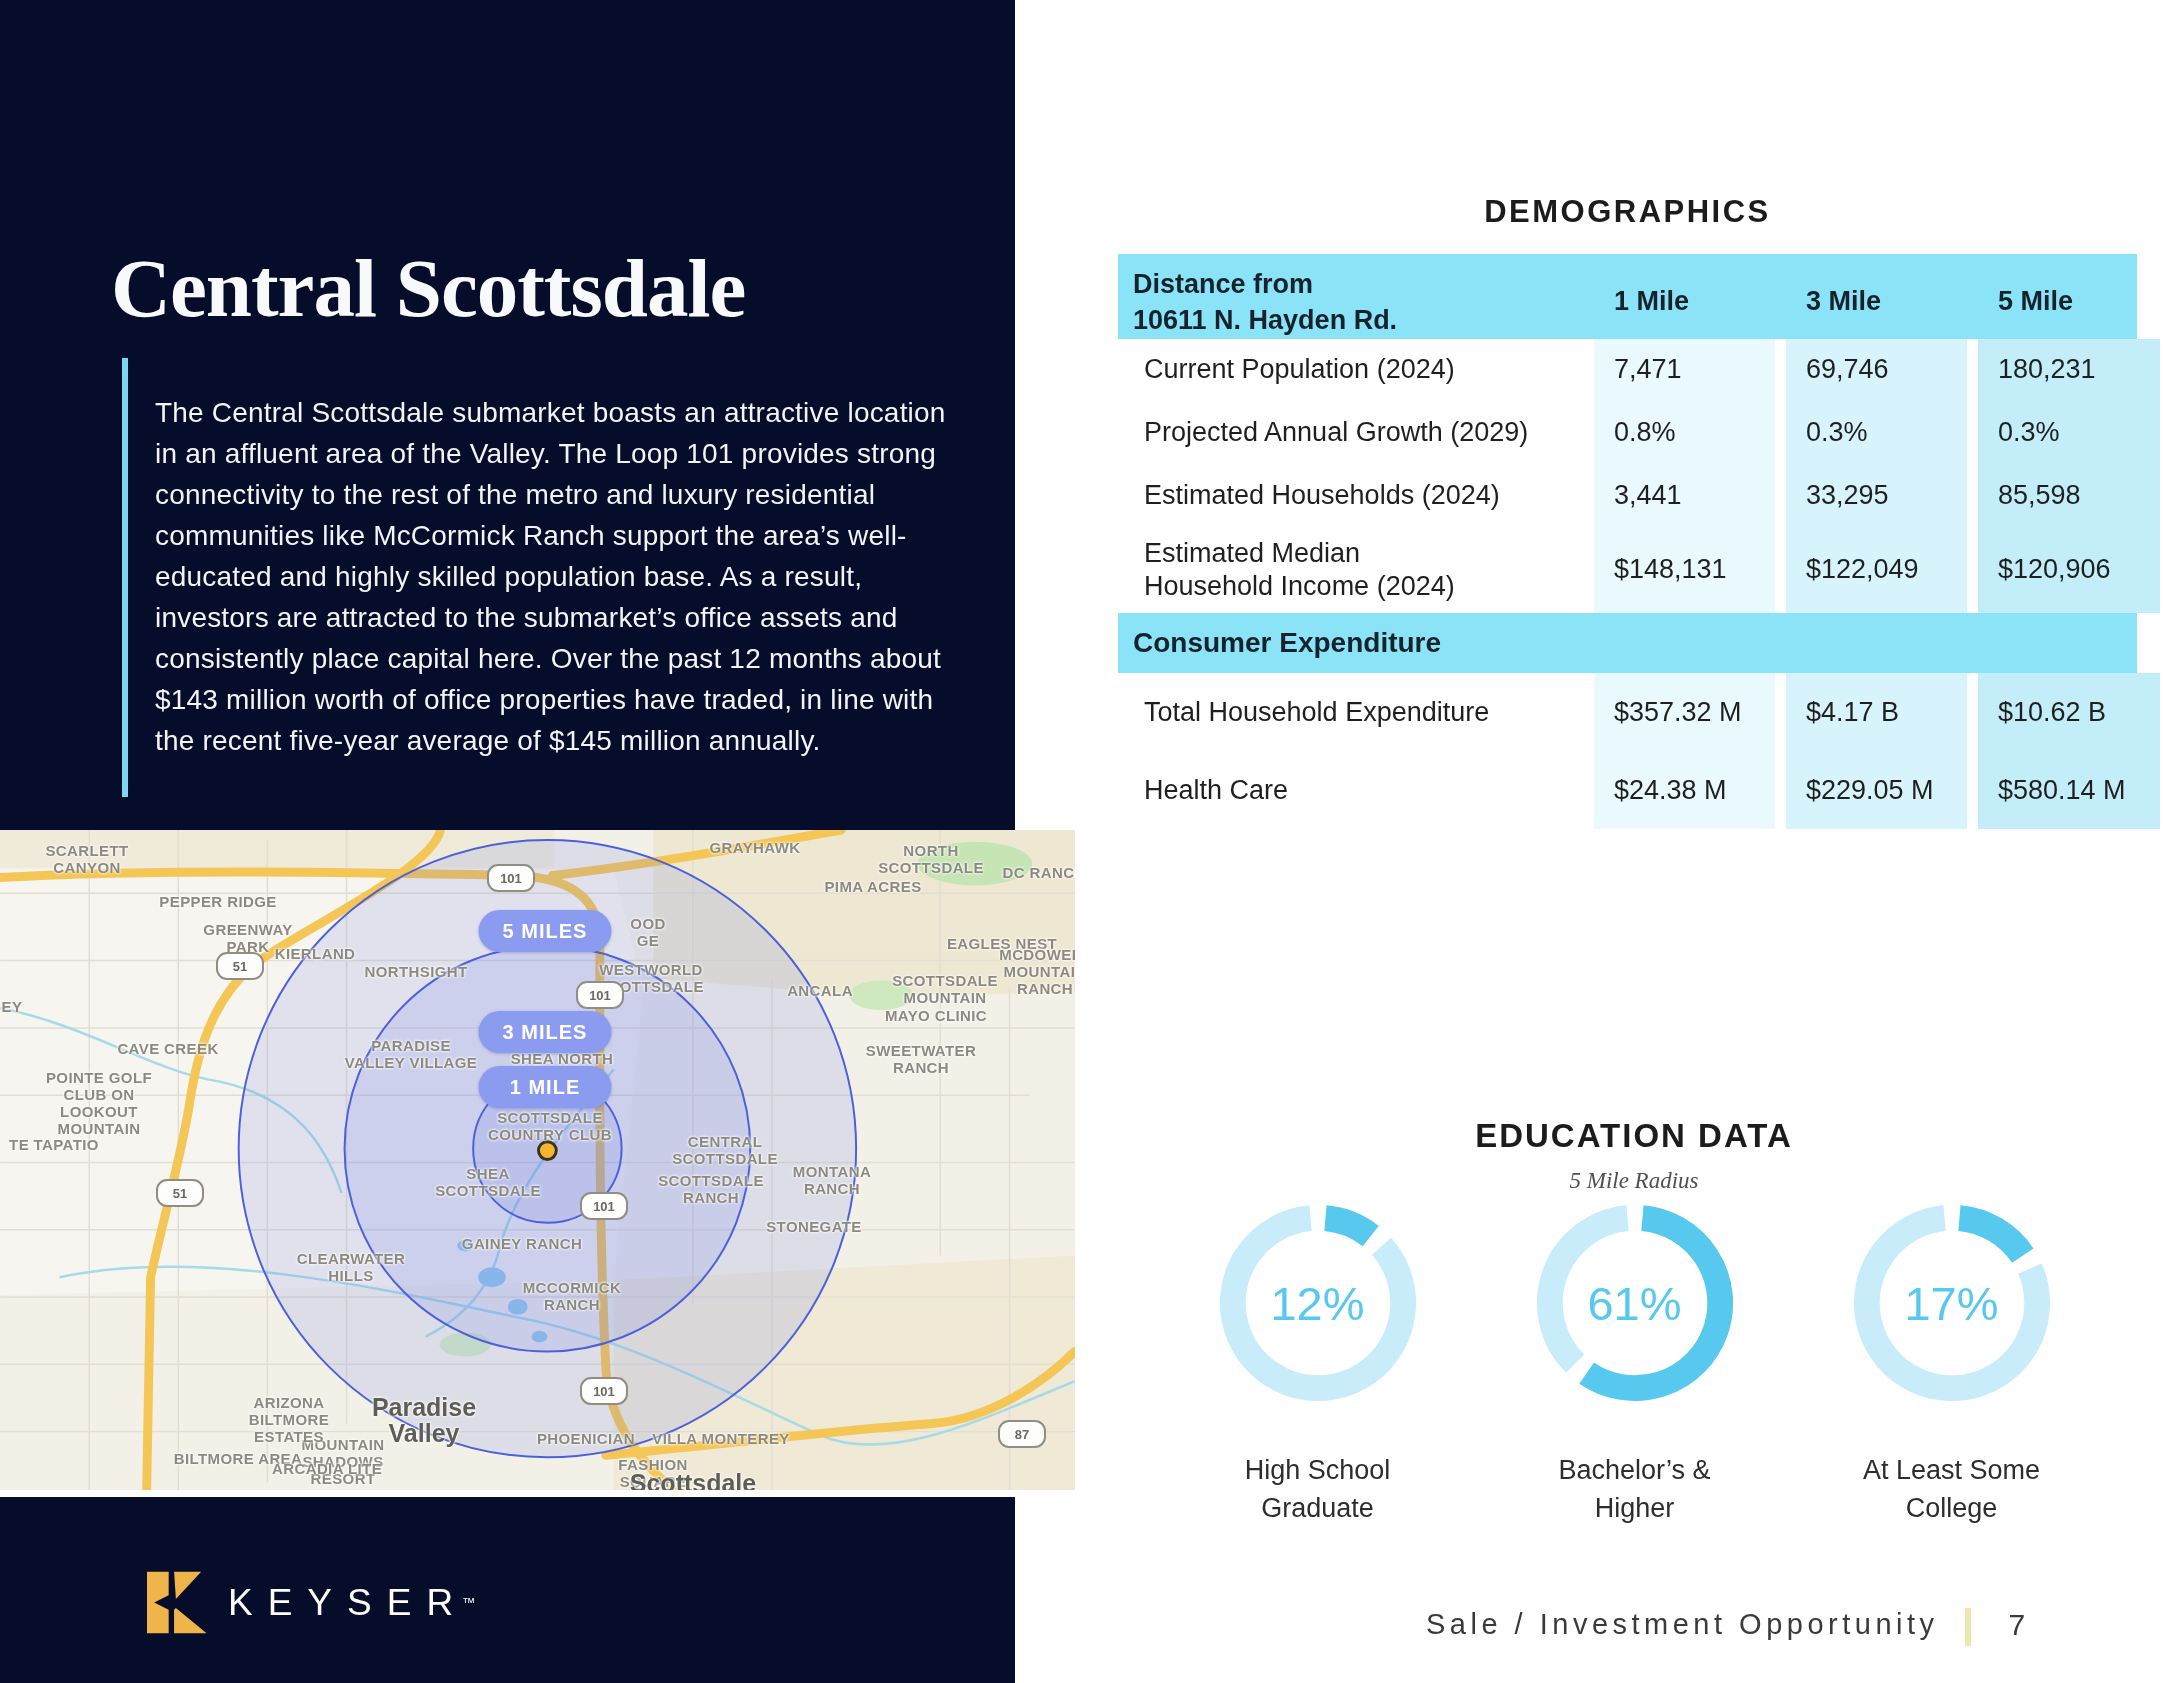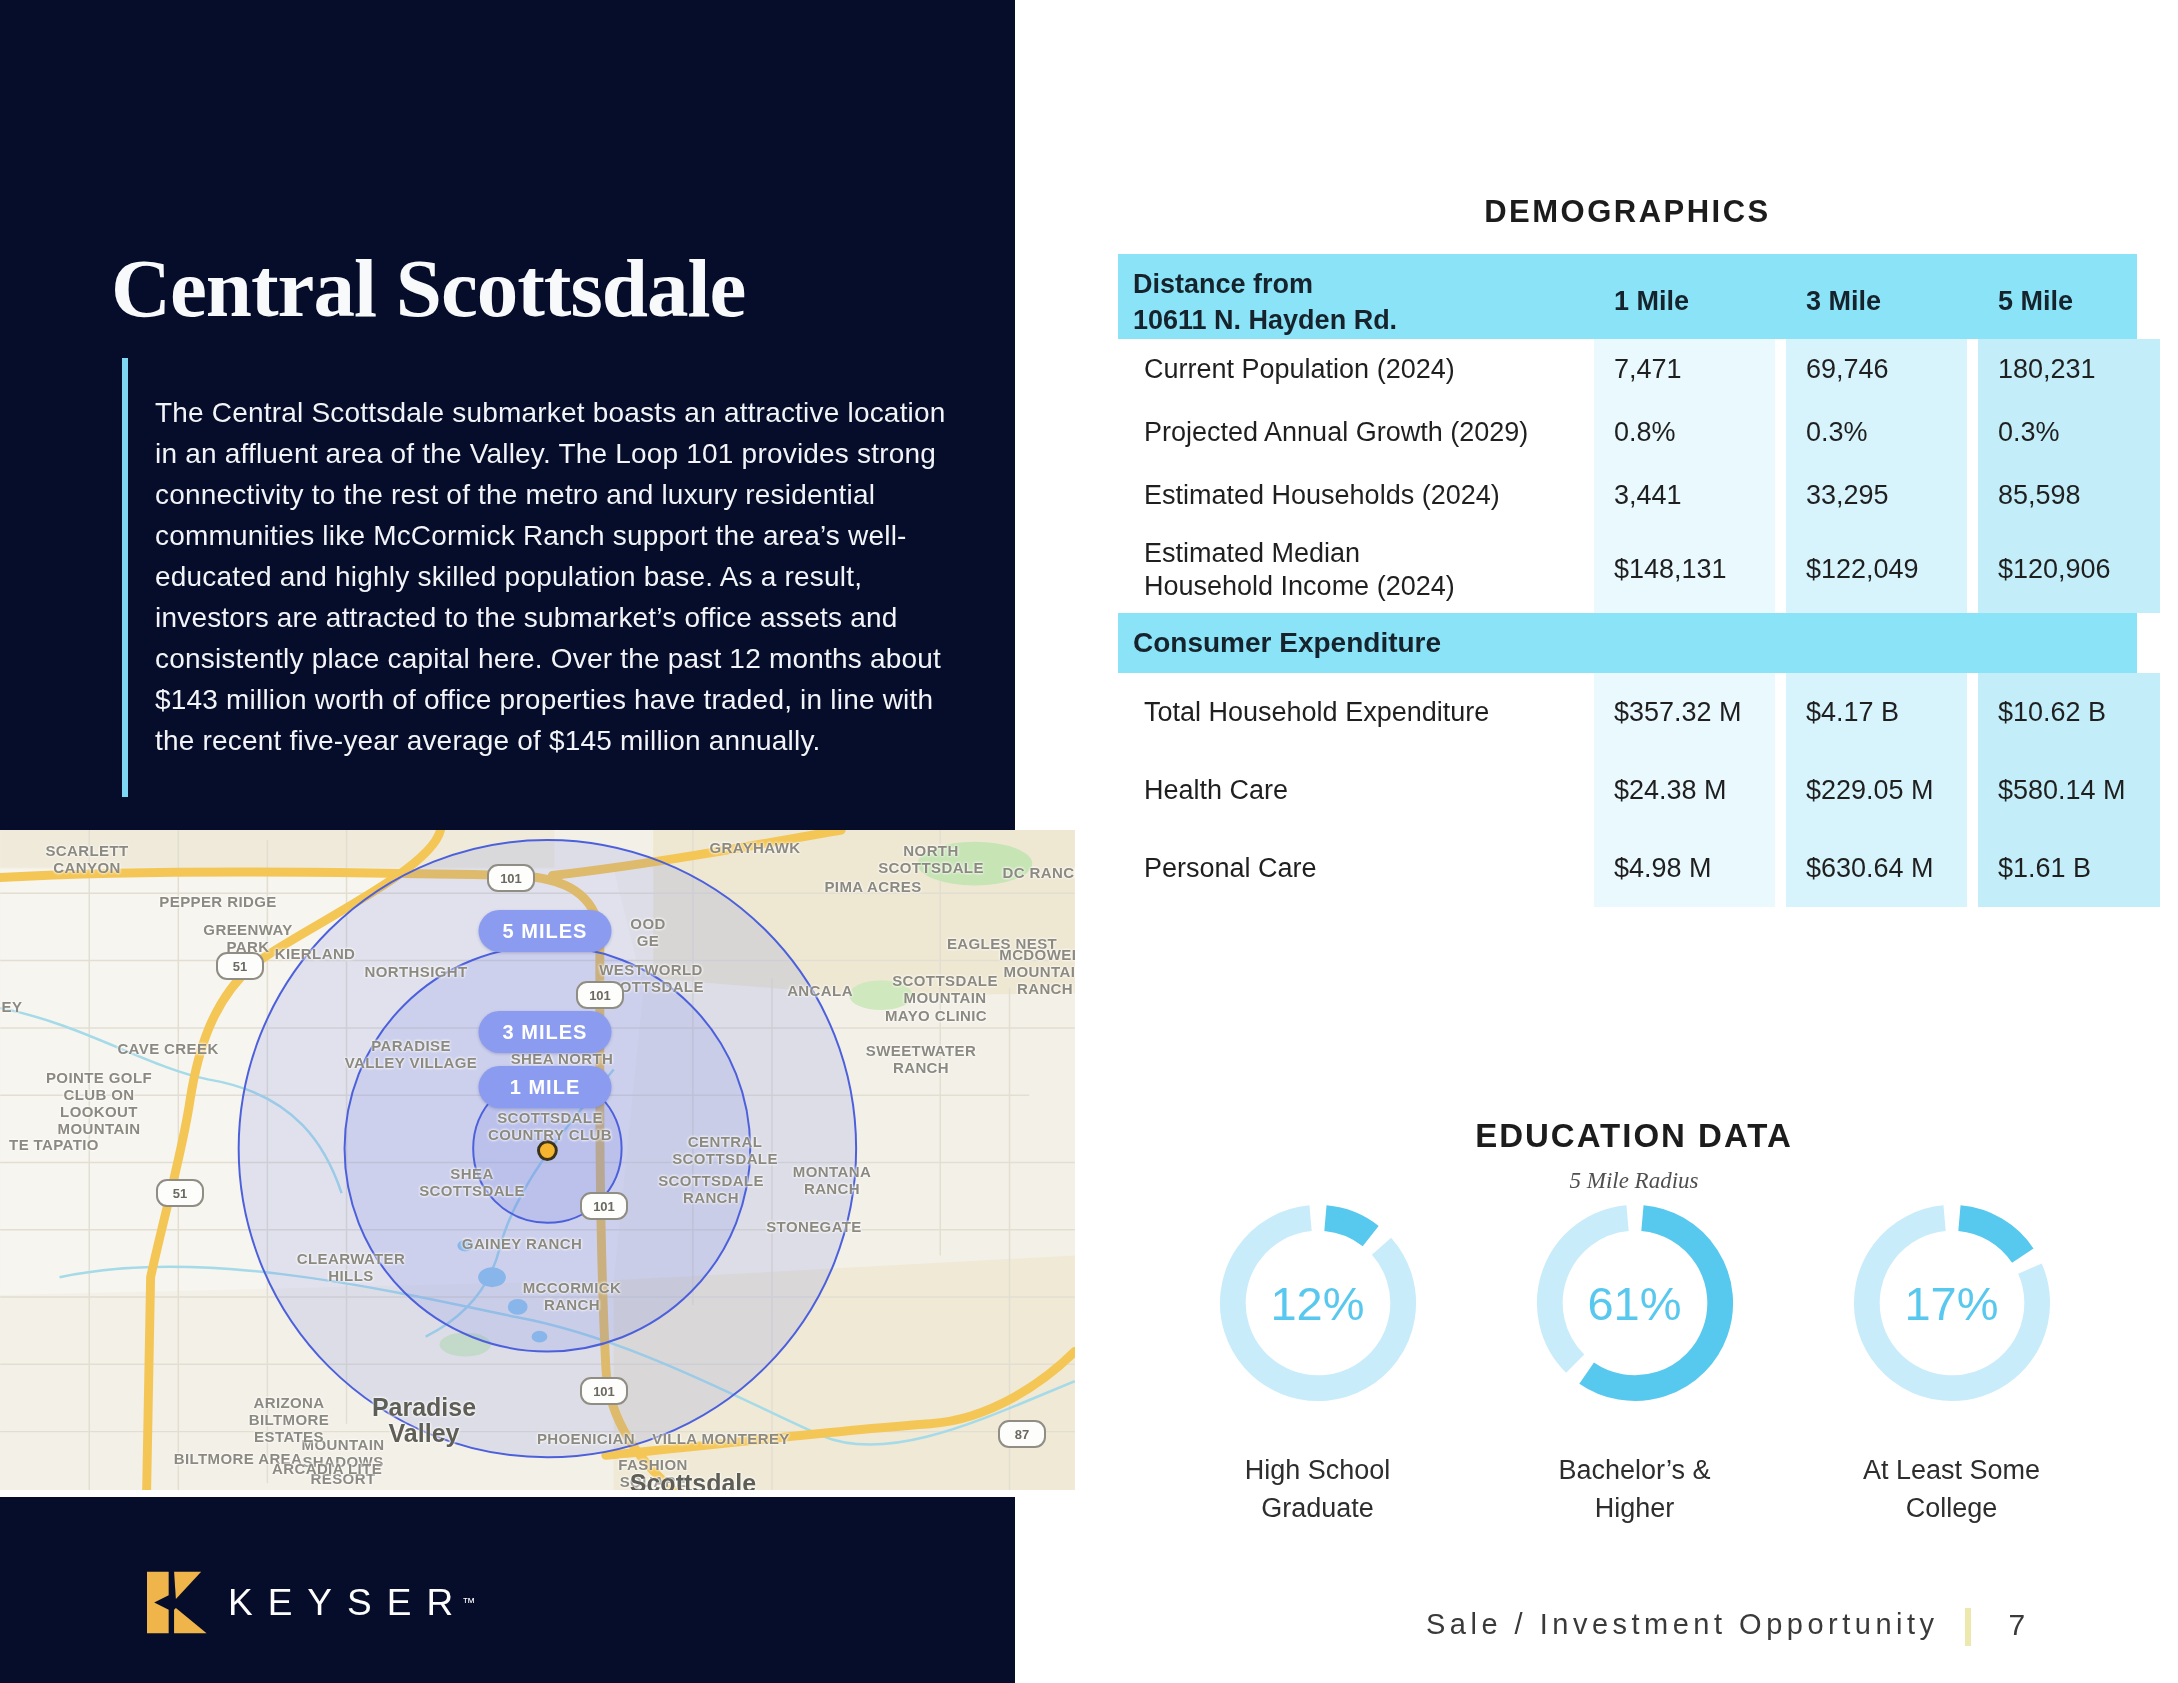--- a/index.html
+++ b/index.html
@@ -152,21 +152,21 @@
         <div class="map-label " style="left:411px;top:224px">PARADISE<br>VALLEY VILLAGE</div>
         <div class="map-label " style="left:562px;top:237px">SHEA NORTH<br>ESTATES</div>
         <div class="map-label " style="left:168px;top:218px">CAVE CREEK</div>
         <div class="map-label " style="left:99px;top:273px">POINTE GOLF<br>CLUB ON<br>LOOKOUT<br>MOUNTAIN</div>
         <div class="map-label " style="left:12px;top:176px">EY</div>
         <div class="map-label " style="left:820px;top:160px">ANCALA</div>
         <div class="map-label " style="left:945px;top:159px">SCOTTSDALE<br>MOUNTAIN</div>
         <div class="map-label " style="left:936px;top:185px">MAYO CLINIC</div>
         <div class="map-label " style="left:550px;top:296px">SCOTTSDALE<br>COUNTRY CLUB</div>
         <div class="map-label " style="left:725px;top:320px">CENTRAL<br>SCOTTSDALE</div>
-        <div class="map-label " style="left:472px;top:352px">SHEA<br>SCOTTSDALE</div>
+        <div class="map-label " style="left:488px;top:352px">SHEA<br>SCOTTSDALE</div>
         <div class="map-label " style="left:711px;top:359px">SCOTTSDALE<br>RANCH</div>
         <div class="map-label " style="left:832px;top:350px">MONTANA<br>RANCH</div>
         <div class="map-label " style="left:814px;top:396px">STONEGATE</div>
         <div class="map-label " style="left:522px;top:413px">GAINEY RANCH</div>
         <div class="map-label " style="left:572px;top:466px">MCCORMICK<br>RANCH</div>
         <div class="map-label " style="left:54px;top:314px">TE TAPATIO</div>
         <div class="map-label " style="left:351px;top:437px">CLEARWATER<br>HILLS</div>
         <div class="map-label big" style="left:424px;top:590px">Paradise<br>Valley</div>
         <div class="map-label " style="left:343px;top:631px">MOUNTAIN<br>SHADOWS<br>RESORT</div>
         <div class="map-label " style="left:289px;top:589px">ARIZONA<br>BILTMORE<br>ESTATES</div>
@@ -251,26 +251,20 @@
     <div class="cell-val c1">$357.32 M</div>
           <div class="cell-val c2">$4.17 B</div>
           <div class="cell-val c3">$10.62 B</div>
   </div>
   <div class="tbl-grid" style="height:78px">
     <div class="cell-label">Health Care</div>
     <div class="cell-val c1">$24.38 M</div>
           <div class="cell-val c2">$229.05 M</div>
           <div class="cell-val c3">$580.14 M</div>
   </div>
-  <div class="tbl-grid" style="height:78px">
-    <div class="cell-label">Personal Care</div>
-    <div class="cell-val c1">$4.98 M</div>
-          <div class="cell-val c2">$630.64 M</div>
-          <div class="cell-val c3">$1.61 B</div>
-  </div>
       </div>
   </div>
 
   <div class="abs edu-title">EDUCATION DATA</div>
   <div class="abs edu-sub">5 Mile Radius</div>
   <div class="abs donut-block" style="left:1179px">
     <div style="position:relative;width:208px;height:208px;margin:0 auto;">
       <svg width="208" height="208" viewBox="0 0 210 210">
         <path d="M 169.11 47.68 A 86 86 0 1 1 97.50 19.33" fill="none" stroke="#c9ecfa" stroke-width="26"></path>
         <path d="M 112.50 19.33 A 86 86 0 0 1 158.18 37.42" fill="none" stroke="#57c8ee" stroke-width="26"></path>

